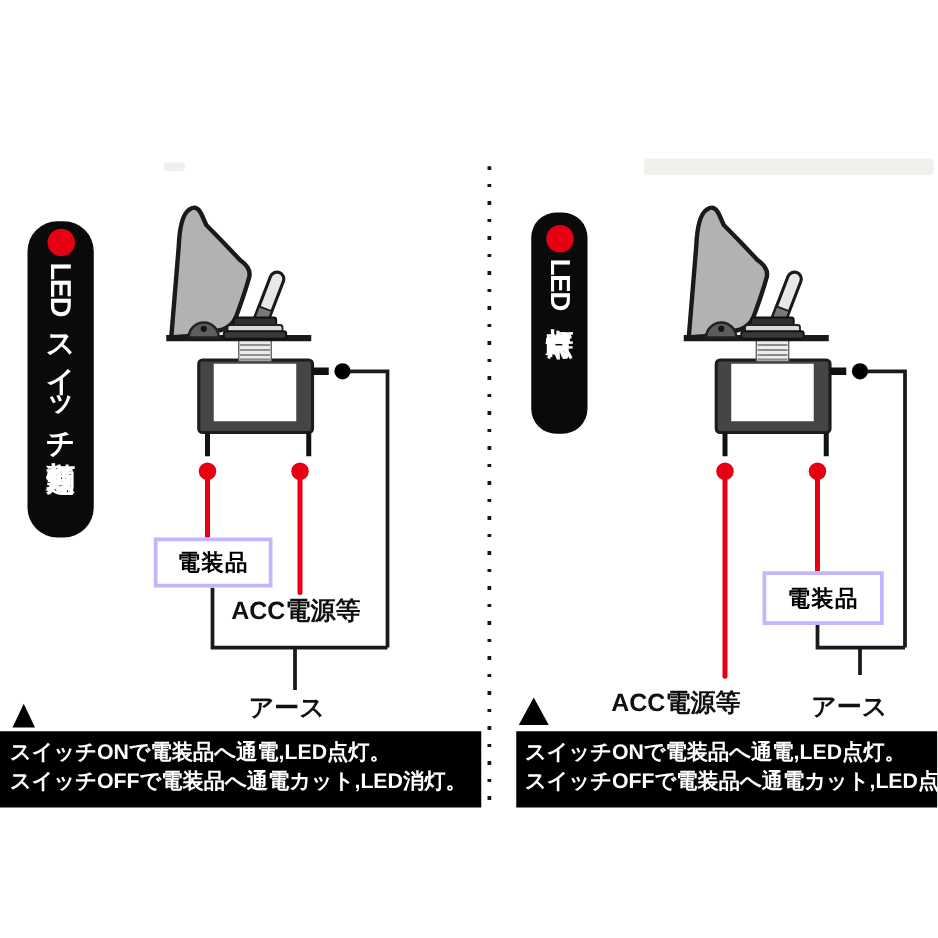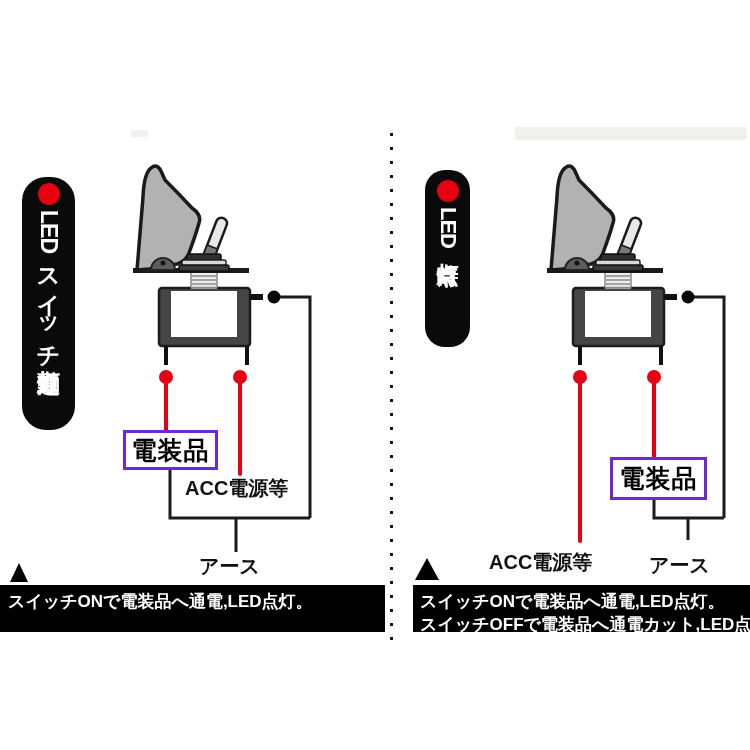--- a/index.html
+++ b/index.html
@@ -47,38 +47,38 @@
   .body-frame{fill:var(--body-gray,#454545);stroke:#1c1c1c;stroke-width:2.5;}
   .body-window{fill:#ffffff;}
   .leg{fill:#111;}
   .stub{fill:#111;}
   .wire-dot{fill:#000;}
   .black-wire{stroke:var(--line-black,#1a1a1a);stroke-width:3;fill:none;}
   .red-wire{stroke:var(--wire-red,#e60012);stroke-width:4;fill:none;stroke-linecap:round;}
   .red-ball{fill:var(--wire-red,#e60012);}
   
   .equip-box{
-    position:absolute;background:#fff;border:3px solid #6d28d9;
+    position:absolute;background:#fff;border:3px solid #c4b5fd;
     display:flex;align-items:center;justify-content:center;
-    font-weight:bold;font-size:25px;color:#000;letter-spacing:1px;box-sizing:border-box;
+    font-weight:bold;font-size:18px;color:#000;letter-spacing:1px;box-sizing:border-box;
   }
   .equip-box.left{left:123px;top:430px;width:95px;height:40px;}
   .equip-box.right{left:610px;top:457px;width:97px;height:43px;}
   .diagram-label{position:absolute;font-weight:bold;font-size:20px;color:#111;text-align:left;white-space:nowrap;}
   .acc.left{left:185px;top:475px;width:118px;}
   .acc.right{left:489px;top:549px;width:112px;}
   .ground.left{left:199px;top:553px;width:80px;}
   .ground.right{left:649px;top:552px;width:80px;}
   
   .tri{position:absolute;width:0;height:0;}
   .tri.left{left:10px;top:563px;border-left:9px solid transparent;border-right:9px solid transparent;border-bottom:19px solid #000;}
   .tri.right{left:415px;top:558px;border-left:12px solid transparent;border-right:12px solid transparent;border-bottom:22px solid #000;}
   
   .banner{
-    position:absolute;top:585px;height:47px;background:var(--banner-bg,#000);
+    position:absolute;top:585px;height:61px;background:var(--banner-bg,#000);
     color:#fff;font-weight:bold;font-size:17px;line-height:23px;
     padding:5px 0 0 8px;box-sizing:border-box;overflow:hidden;
   }
   .banner.left{left:0px;width:385px;}
   .banner.right{left:413px;width:337px;padding-left:7px;}
   .banner div{white-space:nowrap;}
 </style>
 </head>
 <body>
 
@@ -162,19 +162,20 @@
 
   <div class="equip-box right">電装品</div>
   <div class="diagram-label acc right">ACC電源等</div>
   <div class="diagram-label ground right">アース</div>
 
   <div class="tri left"></div>
   <div class="tri right"></div>
 
   <div class="banner left">
     <div>スイッチONで電装品へ通電,LED点灯。</div>
+    <div>スイッチOFFで電装品へ通電カット,LED消灯。</div>
   </div>
   <div class="banner right">
     <div>スイッチONで電装品へ通電,LED点灯。</div>
     <div>スイッチOFFで電装品へ通電カット,LED点灯。</div>
   </div>
 
 </div>
 
 </body></html>

